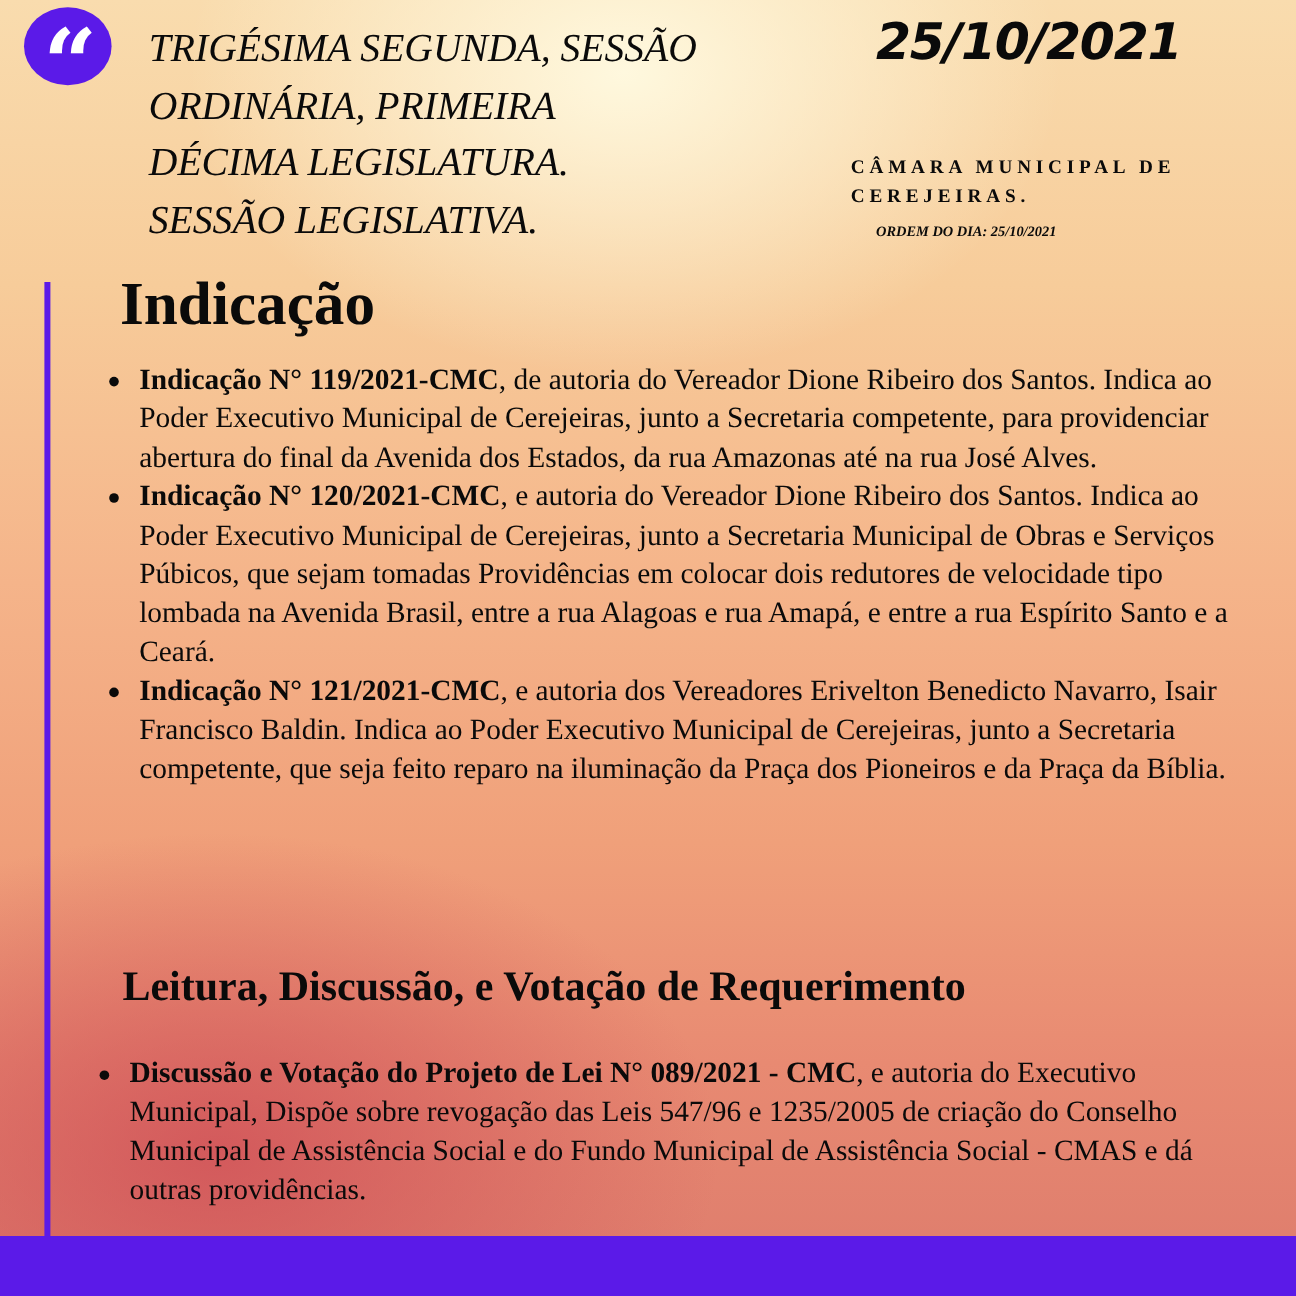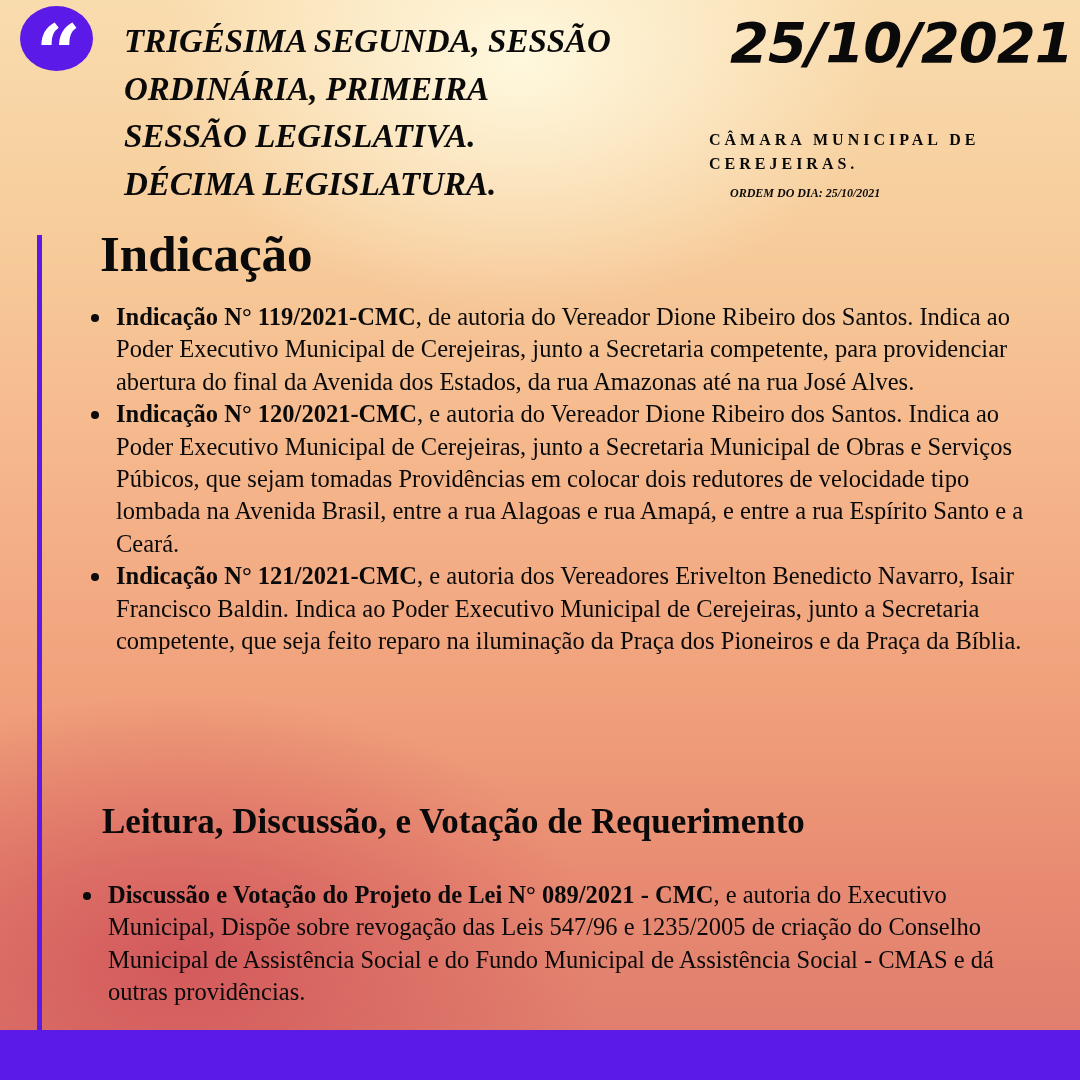--- a/index.html
+++ b/index.html
@@ -15,27 +15,27 @@
     position: absolute; left: 20px; top: 6px; width: 73px; height: 65px;
     border-radius: 50%; background: #5b1ae8;
     display: flex; align-items: center; justify-content: center;
   }
   .quote-badge span {
     color: #fff; font-family: "DejaVu Serif", serif; font-weight: bold;
     font-size: 78px; line-height: 1; margin-top: 30px; letter-spacing: -4px;
   }
   .session-title {
     position: absolute; left: 124px; top: 18px; width: 560px;
-    font-weight: bold; font-style: italic; font-size: 33px; line-height: 47.5px;
+    font-weight: normal; font-style: italic; font-size: 33px; line-height: 47.5px;
   }
   .session-title div { white-space: nowrap; }
   .date-big {
     position: absolute; left: 730px; top: 10px;
     font-family: "DejaVu Sans", sans-serif; font-weight: bold; font-style: italic;
-    font-size: 56px; letter-spacing: -1px;
+    font-size: 42px; letter-spacing: -1px;
   }
   .chamber {
     position: absolute; left: 709px; top: 128px; font-weight: bold;
     font-size: 16px; letter-spacing: 4px; line-height: 24px;
   }
   .order-day {
     position: absolute; left: 730px; top: 186px; font-weight: bold; font-style: italic;
     font-size: 12px;
   }
   .vline {
@@ -66,22 +66,22 @@
 </head>
 <body>
 
 <div class="quote-badge">
   <span>“</span>
 </div>
 
 <div class="session-title">
   <div>TRIGÉSIMA SEGUNDA, SESSÃO</div>
   <div>ORDINÁRIA, PRIMEIRA</div>
+  <div>DÉCIMA LEGISLATURA.</div>
   <div>SESSÃO LEGISLATIVA.</div>
-  <div>DÉCIMA LEGISLATURA.</div>
 </div>
 
 <div class="date-big">25/10/2021</div>
 
 <div class="chamber">
   <div>CÂMARA MUNICIPAL DE</div>
   <div>CEREJEIRAS.</div>
 </div>
 <div class="order-day">ORDEM DO DIA: 25/10/2021</div>
 

